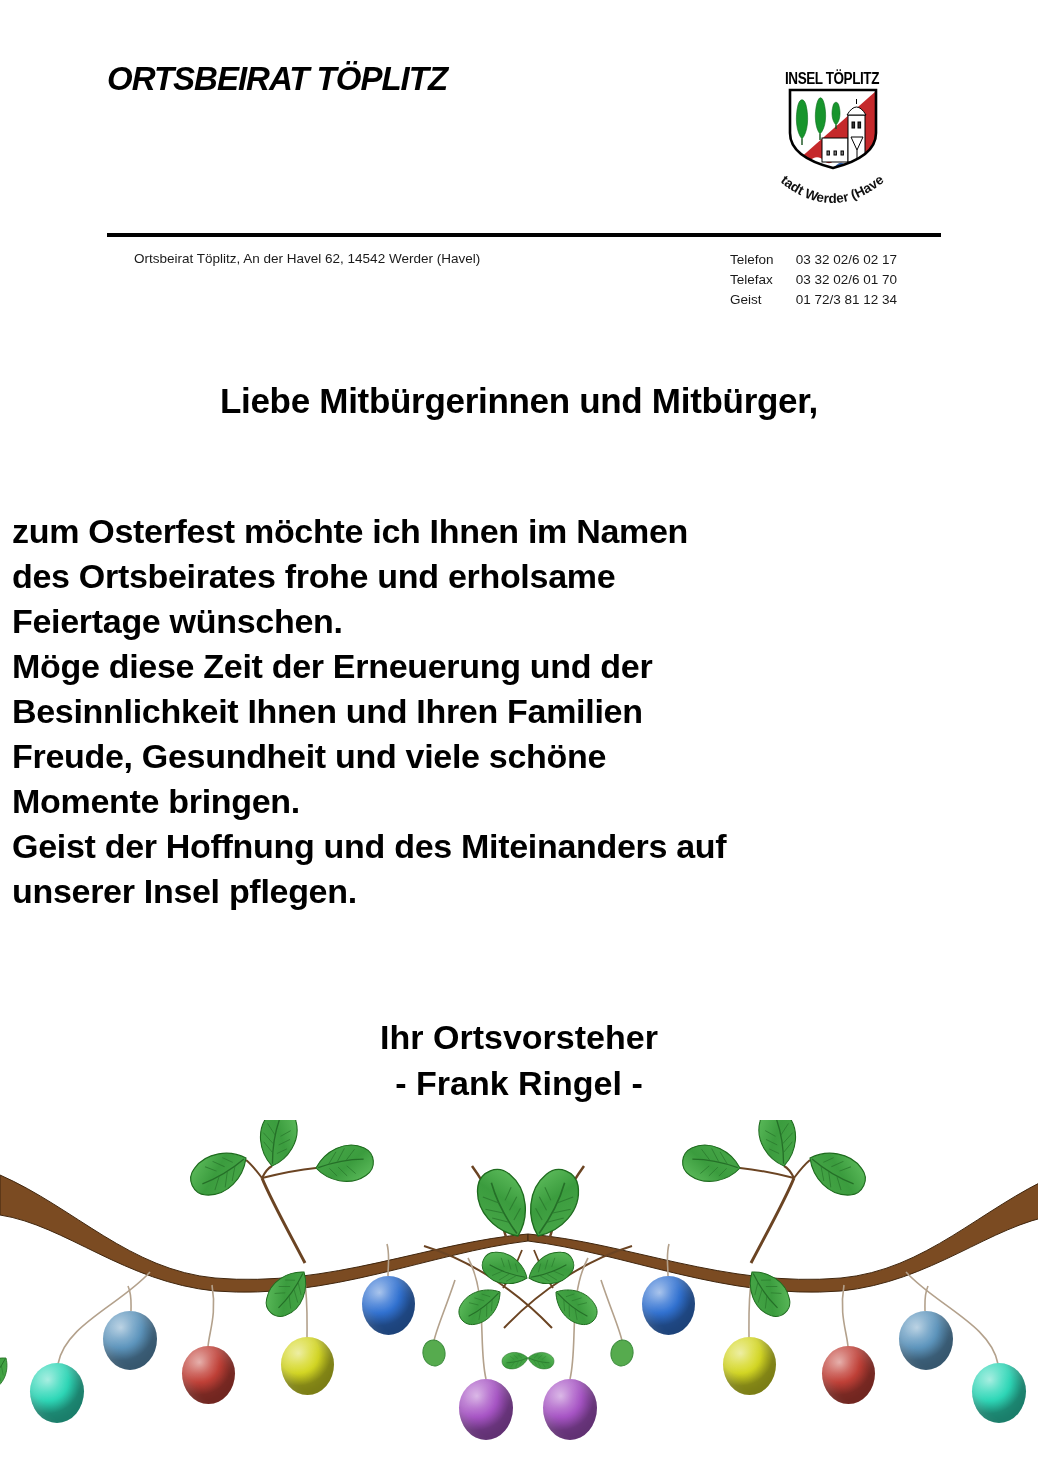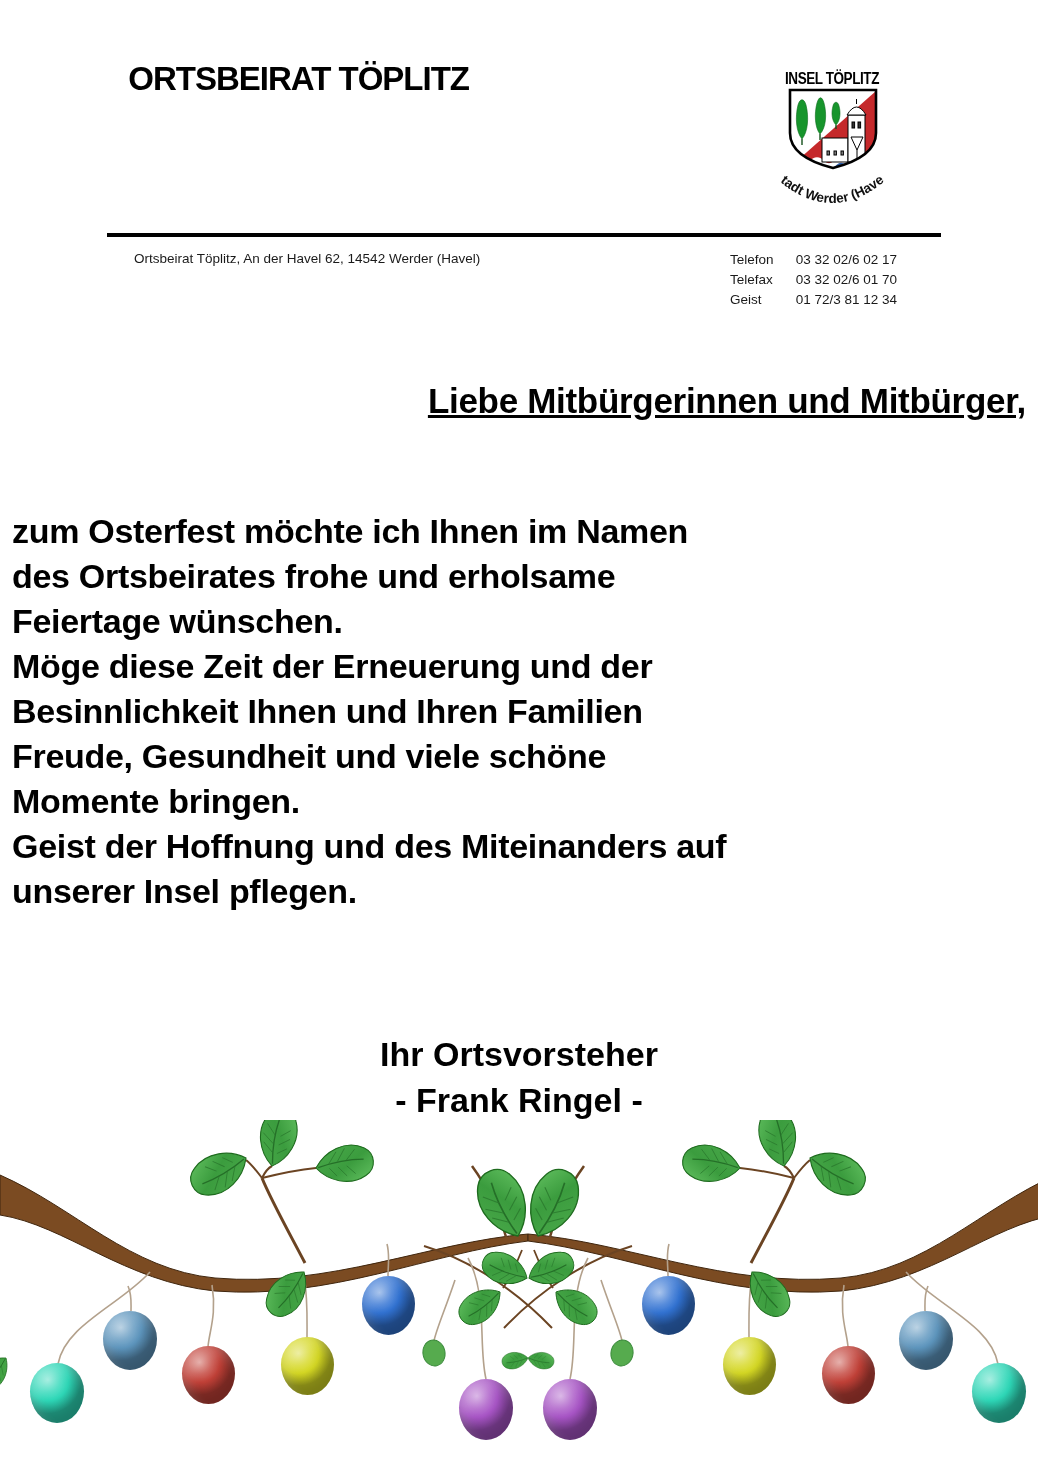--- a/index.html
+++ b/index.html
@@ -1,38 +1,38 @@
 <!DOCTYPE html>
 <html><head>
 <meta charset="utf-8">
 <style>
   html,body{margin:0;padding:0;background:#888;}
   .page{position:relative;width:1038px;height:1467px;margin:0 auto;background:#ffffff;
         font-family:"Liberation Sans",sans-serif;color:#000;overflow:hidden;}
   
-  .sender-block{position:absolute;left:107px;top:60px;width:362px;text-align:right;}
+  .sender-block{position:absolute;left:107px;top:60px;width:362px;text-align:left;font-style:italic;}
   .org-name{font-size:33px;font-weight:bold;letter-spacing:-1px;white-space:nowrap;}
   .sender-lines{margin-top:4px;font-size:19px;font-weight:bold;line-height:22.5px;}
   .crest{position:absolute;left:775px;top:55px;width:115px;height:165px;}
   .crest-title{font-family:"Liberation Sans",sans-serif;font-weight:bold;font-size:16px;
                letter-spacing:-0.5px;text-anchor:middle;fill:#000;}
   .crest-curved{font-family:"Liberation Sans",sans-serif;font-weight:bold;font-size:13.5px;fill:#111;}
   
   .rule{position:absolute;left:107px;top:233px;width:834px;height:4px;background:#000;}
   .sender-line{position:absolute;left:112px;top:251px;font-size:13.5px;color:#1a1a1a;white-space:nowrap;margin-left:22px;}
   .contact-table{position:absolute;left:730px;top:250px;font-size:13.5px;color:#1a1a1a;}
   .contact-row{line-height:20px;white-space:nowrap;}
   .contact-label{display:inline-block;width:62px;}
   
-  .salutation{position:absolute;left:12px;top:381px;width:1014px;text-align:right;
-              font-size:35px;font-weight:bold;letter-spacing:-0.3px;text-decoration:underline;}
+  .salutation{position:absolute;left:12px;top:381px;width:1014px;text-align:center;
+              font-size:35px;font-weight:bold;letter-spacing:-0.3px;}
   .letter-body{position:absolute;left:12px;top:509px;width:1014px;text-align:left;
                font-size:34px;font-weight:bold;line-height:45px;letter-spacing:-0.3px;}
   .closing{position:absolute;left:12px;top:1014px;width:1014px;text-align:center;
-           font-size:34px;font-weight:bold;line-height:46px;margin-top:17px;}
+           font-size:34px;font-weight:bold;line-height:46px;}
   
   .deco-wrap{position:absolute;left:0;top:1120px;width:1038px;height:347px;}
   .deco{position:absolute;left:0;top:0;width:1038px;height:347px;}
   .egg{position:absolute;border-radius:50% 50% 50% 50% / 47% 47% 53% 53%;
        box-shadow:inset -7px -11px 14px rgba(0,0,0,0.20), inset 7px 9px 12px rgba(255,255,255,0.18);}
 </style>
 </head>
 <body>
 
 <div class="page">

